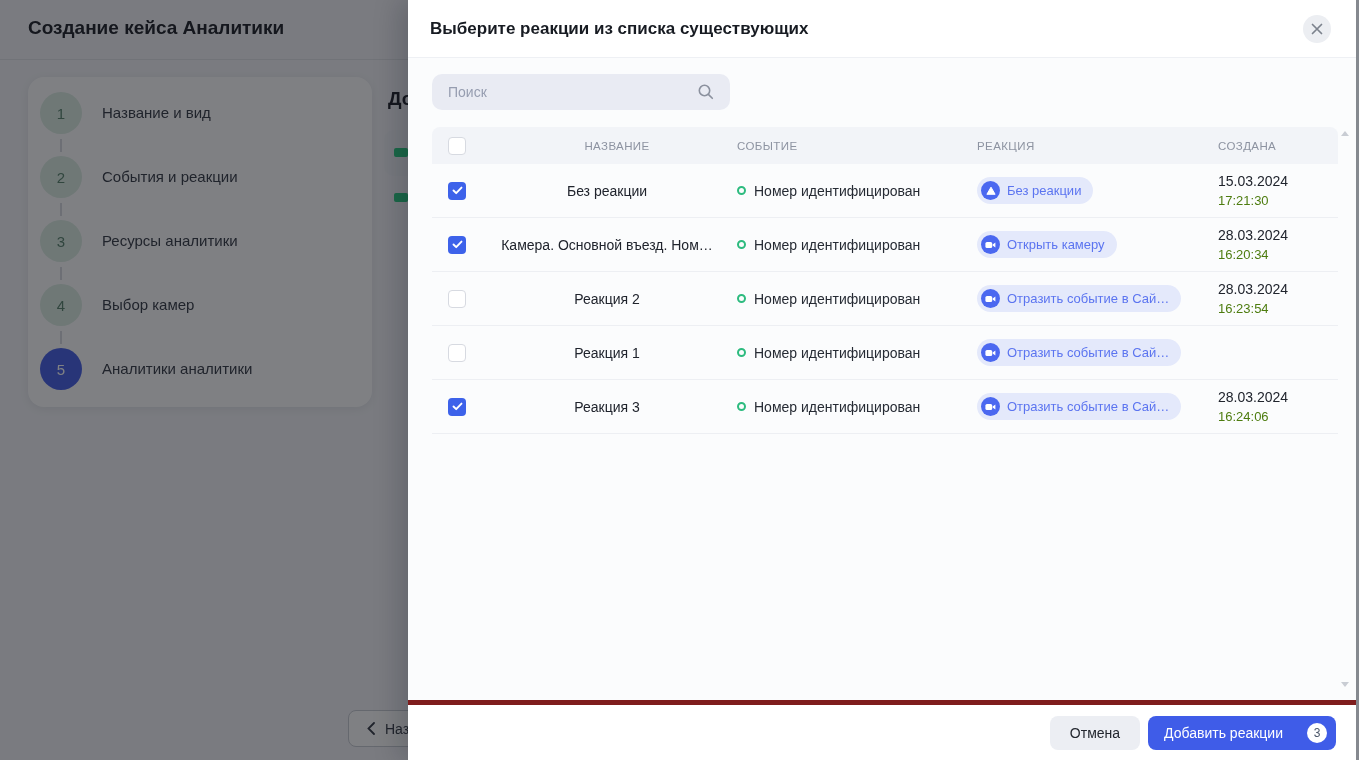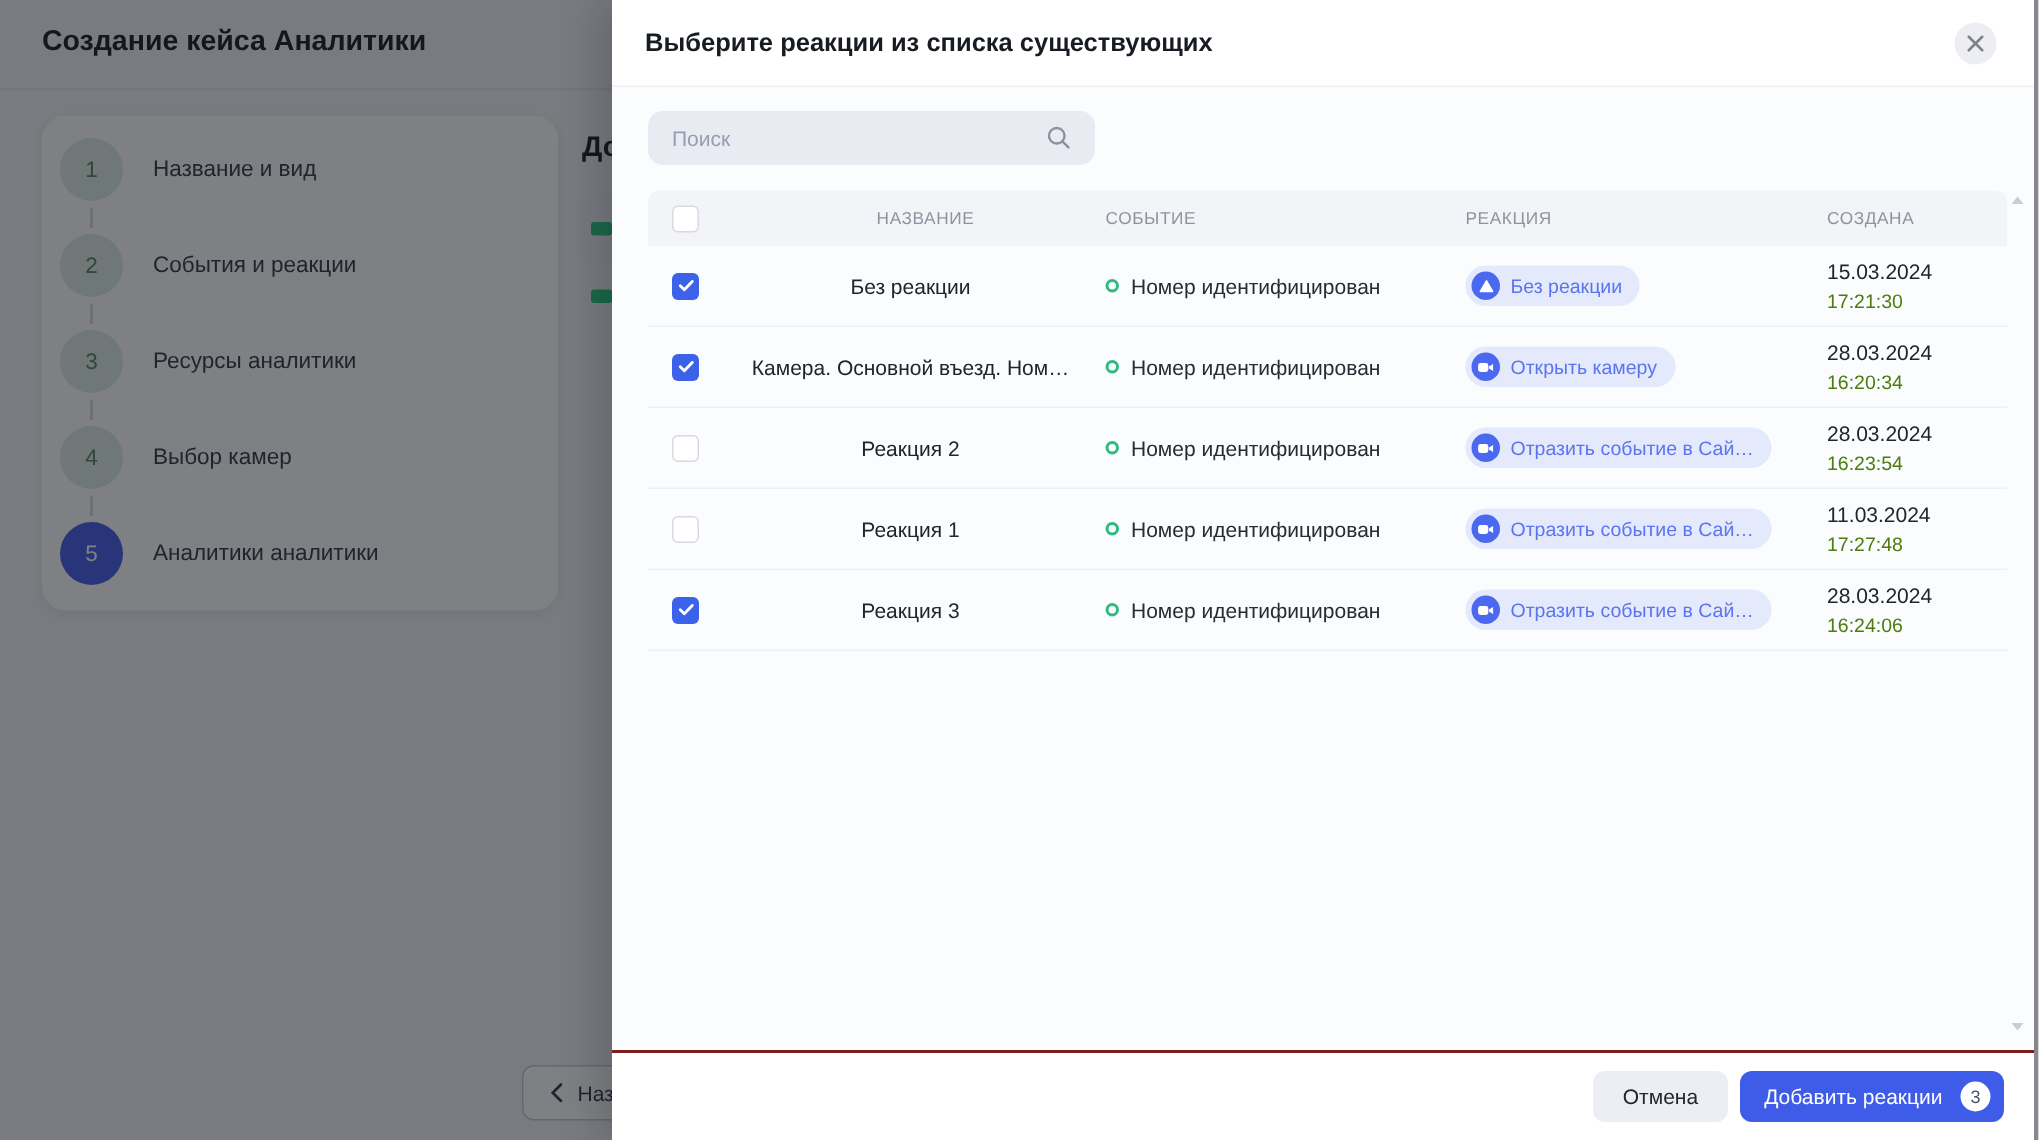--- a/index.html
+++ b/index.html
@@ -65,26 +65,26 @@
   .badge-icon { width:19px; height:19px; border-radius:50%; background:#4b68f0; flex:none;
                 display:flex; align-items:center; justify-content:center; }
   .badge-text { font-size:13px; color:#5b74f0; white-space:nowrap; overflow:hidden; }
   .badge-icon svg { display:none; }
   .badge-icon.no-reaction svg.ic-no-reaction { display:block; }
   .badge-icon.camera svg.ic-camera { display:block; }
 
   .date-cell { font-size:14px; color:#20242d; line-height:1.2; }
   .date-cell .time { font-size:13px; color:#4d7c0f; margin-top:3px; }
 
-  .footer { position:absolute; left:0; right:3px; bottom:0; height:60px; background:#fff; border-top:2px solid #7f1d1d;
+  .footer { position:absolute; left:0; right:3px; bottom:0; height:60px; background:#fff; border-top:5px solid #7f1d1d;
             display:flex; align-items:center; justify-content:flex-end; gap:8px; padding-right:20px; }
   .btn-cancel { height:34px; padding:0 20px; background:#eceef3; border:none; border-radius:8px;
                 font-size:14px; color:#23272f; font-family:inherit; cursor:pointer; }
   .btn-primary { height:34px; padding:0 9px 0 16px; background:#3f5ce8; border:none; border-radius:8px; color:#fff;
-                 font-size:14px; font-family:inherit; display:flex; align-items:center; gap:12px; cursor:pointer; }
+                 font-size:14px; font-family:inherit; display:flex; align-items:center; gap:24px; cursor:pointer; }
   .count-badge { width:20px; height:20px; border-radius:50%; background:#fff; color:#4a5568; font-size:12px;
                  display:flex; align-items:center; justify-content:center; }
 
   .scroll-arrow { position:absolute; left:933px; width:0; height:0; border-left:4px solid transparent; border-right:4px solid transparent; }
   .scroll-arrow.up { top:131px; border-bottom:5px solid #c9cdd4; }
   .scroll-arrow.down { top:682px; border-top:5px solid #c9cdd4; }
 
   .right-line { position:absolute; right:0; top:0; width:3px; height:760px; background:#85898f; }
 </style>
 </head>
@@ -283,24 +283,20 @@
         <span class="badge-icon camera">
 
           <svg class="ic-camera" width="11" height="10" viewBox="0 0 11 10">
                   <rect x="0.4" y="2" width="6.8" height="6" rx="1.6" fill="#fff"></rect>
                   <path d="M7.6 4.4 L10.4 2.6 V7.4 L7.6 5.6 Z" fill="#fff"></path>
                 </svg>
         </span>
         <span class="badge-text">Отразить событие в Сай…</span>
       </span>
     </div>
-    <div class="date-cell">
-      <div>11.03.2024</div>
-      <div class="time">17:27:48</div>
-    </div>
   </div>
 
   <div class="grid row">
     <div class="cb-cell">
       <div class="cb checked">
         <svg class="check" width="11" height="9" viewBox="0 0 11 9">
                 <path d="M1.5 4.5 L4.2 7.2 L9.5 1.6" stroke="#fff" stroke-width="1.9" fill="none" stroke-linecap="round" stroke-linejoin="round"></path>
               </svg>
       </div>
     </div>

